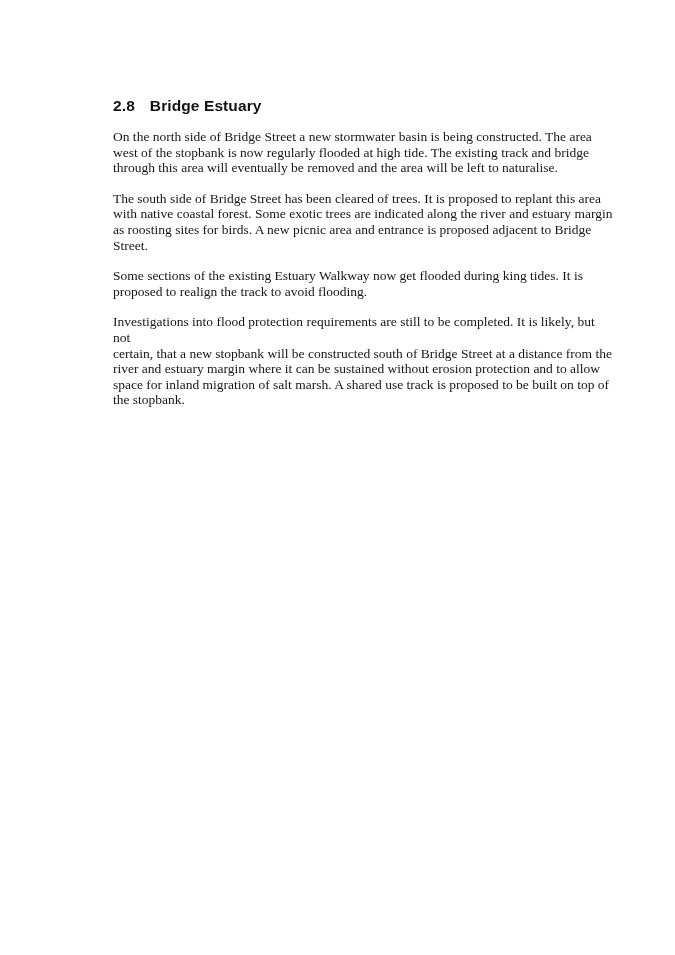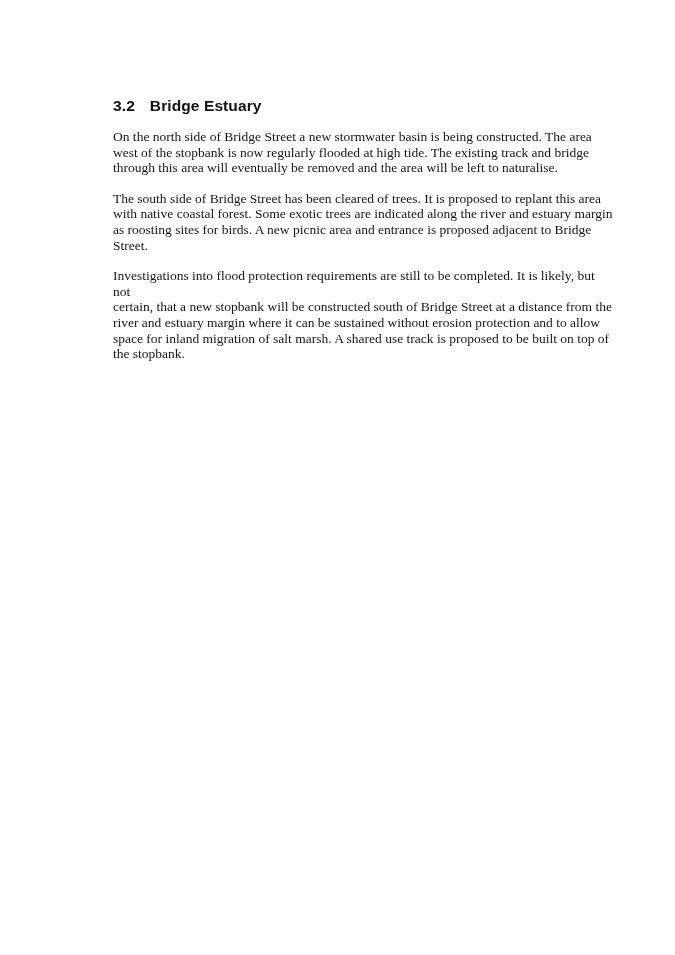--- a/index.html
+++ b/index.html
@@ -42,30 +42,32 @@
     margin: 4px 0 15px 0;
     color: #161616;
   }
 </style>
 </head>
 <body>
 
 <div class="page">
   <div class="content">
     <h1 class="heading">
-      <span class="num">3.2</span><span>Bridge Estuary</span>
+      <span class="num">2.8</span><span>Bridge Estuary</span>
     </h1>
     <div>
         <div class="para">On the north side of Bridge Street a new stormwater basin is being constructed. The area
 west of the stopbank is now regularly flooded at high tide. The existing track and bridge
 through this area will eventually be removed and the area will be left to naturalise.</div>
         <div class="para">The south side of Bridge Street has been cleared of trees. It is proposed to replant this area
 with native coastal forest. Some exotic trees are indicated along the river and estuary margin
 as roosting sites for birds. A new picnic area and entrance is proposed adjacent to Bridge
 Street.</div>
+        <div class="para">Some sections of the existing Estuary Walkway now get flooded during king tides. It is
+proposed to realign the track to avoid flooding.</div>
         <div class="para">Investigations into flood protection requirements are still to be completed. It is likely, but not
 certain, that a new stopbank will be constructed south of Bridge Street at a distance from the
 river and estuary margin where it can be sustained without erosion protection and to allow
 space for inland migration of salt marsh. A shared use track is proposed to be built on top of
 the stopbank.</div>
       </div>
   </div>
 </div>
 
 </body></html>

